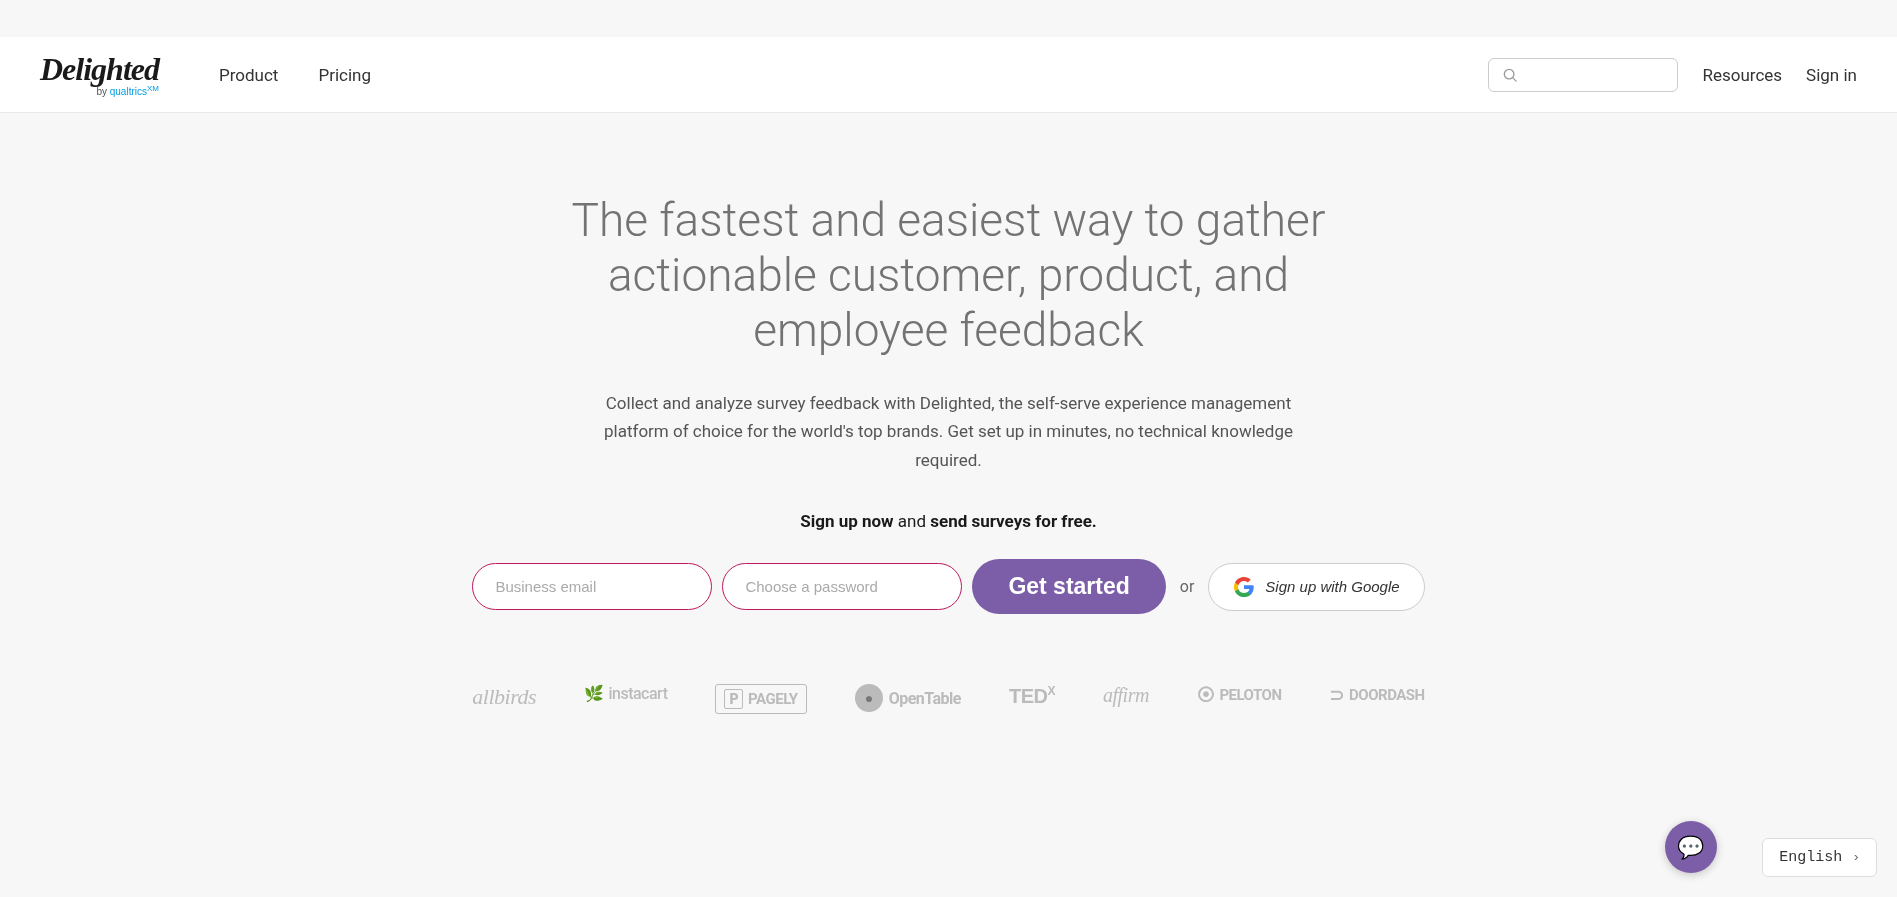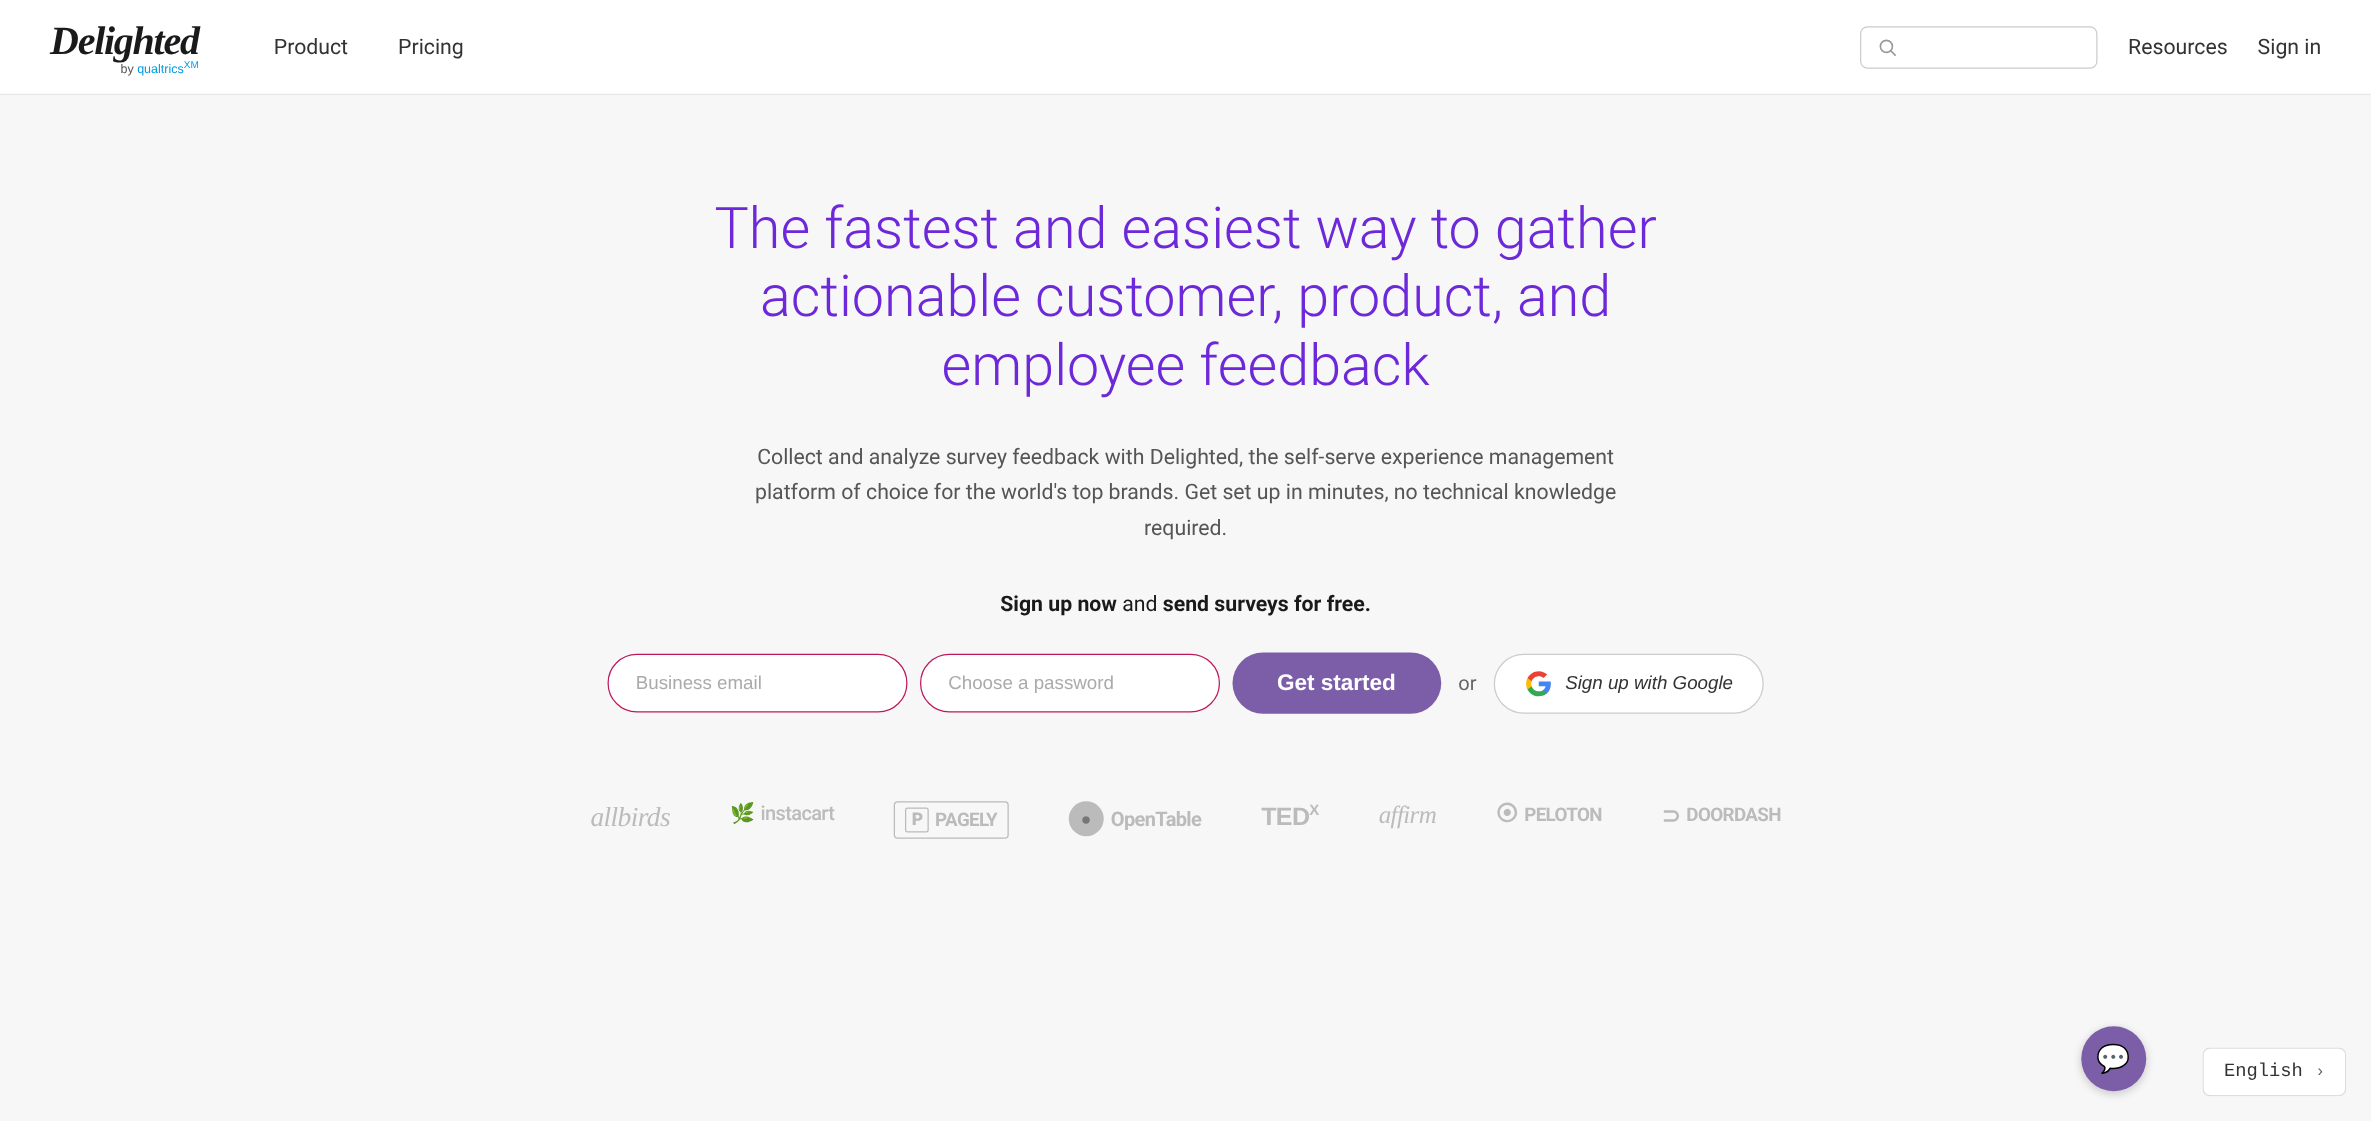--- a/index.html
+++ b/index.html
@@ -12,20 +12,21 @@
 
     
     header {
       background: #fff;
       border-bottom: 1px solid #e8e8e8;
       display: flex;
       align-items: center;
       padding: 0 40px;
       height: 76px;
       position: relative;
+      margin-top: 37px;
     }
     .logo-area {
       display: flex;
       align-items: center;
       margin-right: 60px;
     }
     .logo-text {
       font-size: 32px;
       font-family: Georgia, 'Times New Roman', serif;
       font-style: italic;
@@ -104,21 +105,21 @@
     main {
       display: flex;
       flex-direction: column;
       align-items: center;
       padding: 80px 20px 60px;
       text-align: center;
     }
     .hero-headline {
       font-size: 46px;
       font-weight: 300;
-      color: #6d28d9;
+      color: #737373;
       line-height: 1.2;
       max-width: 800px;
       margin-bottom: 30px;
     }
     .hero-subtext {
       font-size: 17px;
       color: #555;
       max-width: 700px;
       line-height: 1.7;
       margin-bottom: 36px;
@@ -151,21 +152,21 @@
     }
     .email-input::placeholder, .password-input::placeholder {
       color: #aaa;
     }
     .get-started-btn {
       background: #7b5ea7;
       color: #fff;
       border: none;
       border-radius: 30px;
       padding: 14px 36px;
-      font-size: 18px;
+      font-size: 23px;
       font-weight: 600;
       cursor: pointer;
       white-space: nowrap;
     }
     .or-text {
       font-size: 16px;
       color: #666;
       margin: 0 4px;
     }
     .google-btn {

